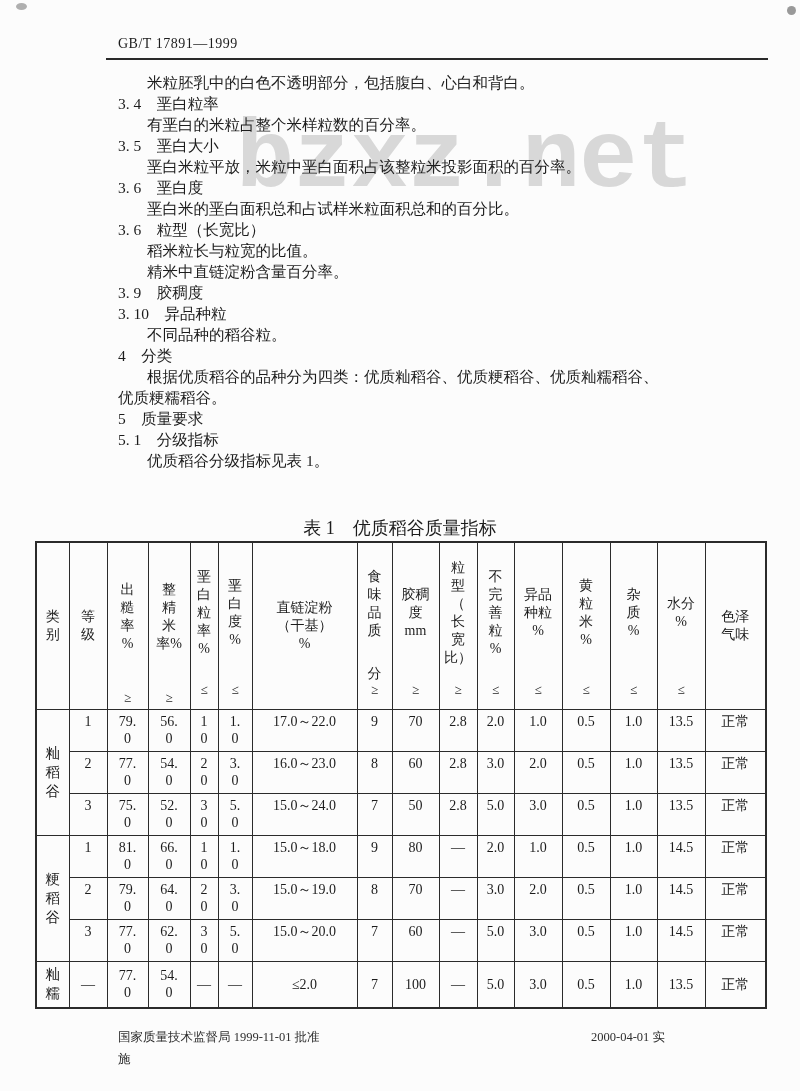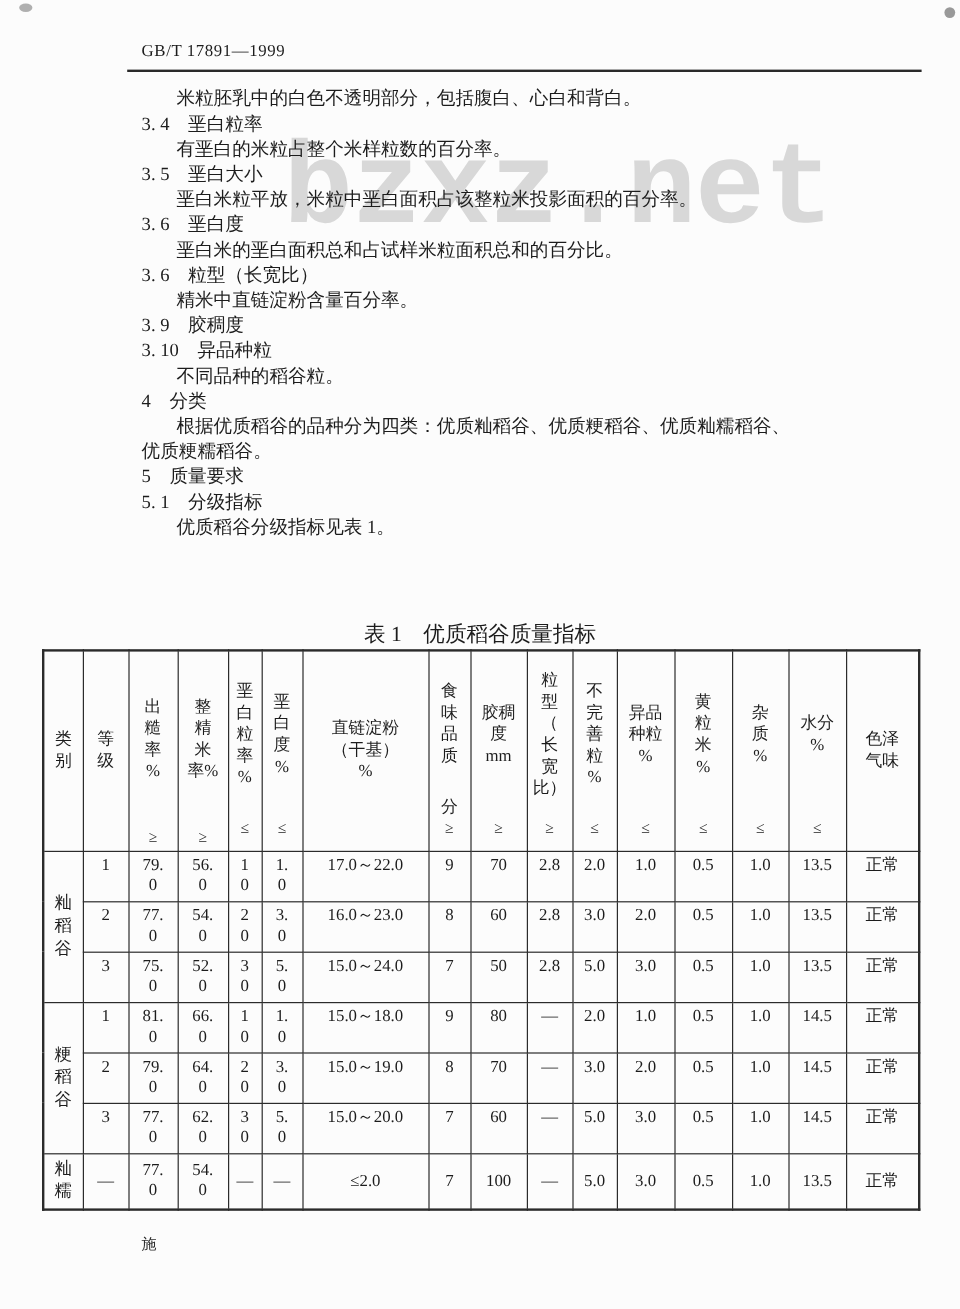--- a/index.html
+++ b/index.html
@@ -63,20 +63,21 @@
 
   <div class="body-text">
       <div class="bline ind">米粒胚乳中的白色不透明部分，包括腹白、心白和背白。</div>
       <div class="bline">3. 4　垩白粒率</div>
       <div class="bline ind">有垩白的米粒占整个米样粒数的百分率。</div>
       <div class="bline">3. 5　垩白大小</div>
       <div class="bline ind">垩白米粒平放，米粒中垩白面积占该整粒米投影面积的百分率。</div>
       <div class="bline">3. 6　垩白度</div>
       <div class="bline ind">垩白米的垩白面积总和占试样米粒面积总和的百分比。</div>
       <div class="bline">3. 6　粒型（长宽比）</div>
+      <div class="bline ind">稻米粒长与粒宽的比值。</div>
       <div class="bline ind">精米中直链淀粉含量百分率。</div>
       <div class="bline">3. 9　胶稠度</div>
       <div class="bline">3. 10　异品种粒</div>
       <div class="bline ind">不同品种的稻谷粒。</div>
       <div class="bline">4　分类</div>
       <div class="bline ind">根据优质稻谷的品种分为四类：优质籼稻谷、优质粳稻谷、优质籼糯稻谷、</div>
       <div class="bline">优质粳糯稻谷。</div>
       <div class="bline">5　质量要求</div>
       <div class="bline">5. 1　分级指标</div>
       <div class="bline ind">优质稻谷分级指标见表 1。</div>
@@ -391,15 +392,19 @@
           <td>3.0</td>
           <td>0.5</td>
           <td>1.0</td>
           <td>13.5</td>
           <td>正常</td>
         </tr>
       </tbody>
   </table>
 
   <div class="footer">
+    <div class="frow">
+      <span>国家质量技术监督局 1999-11-01 批准</span>
+      <span>2000-04-01 实</span>
+    </div>
     <div>施</div>
   </div>
 </div>
 
 </body></html>

